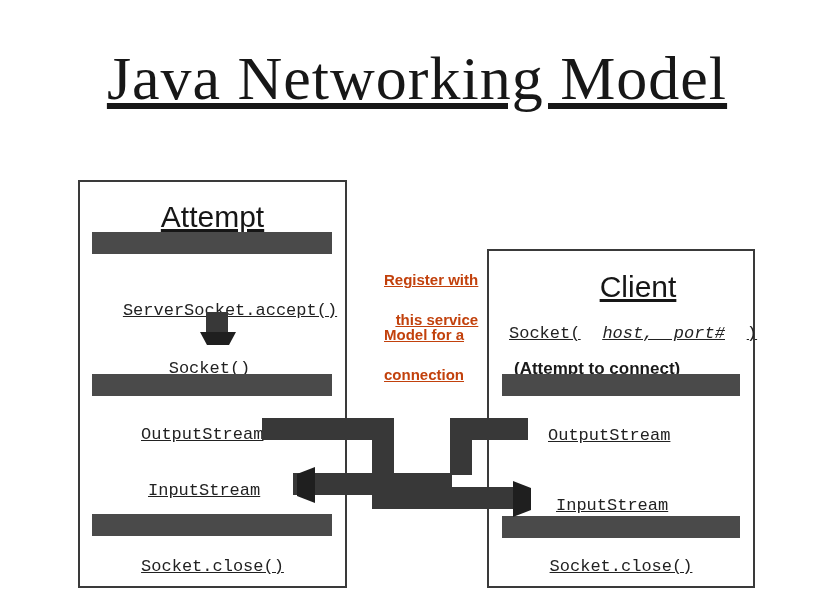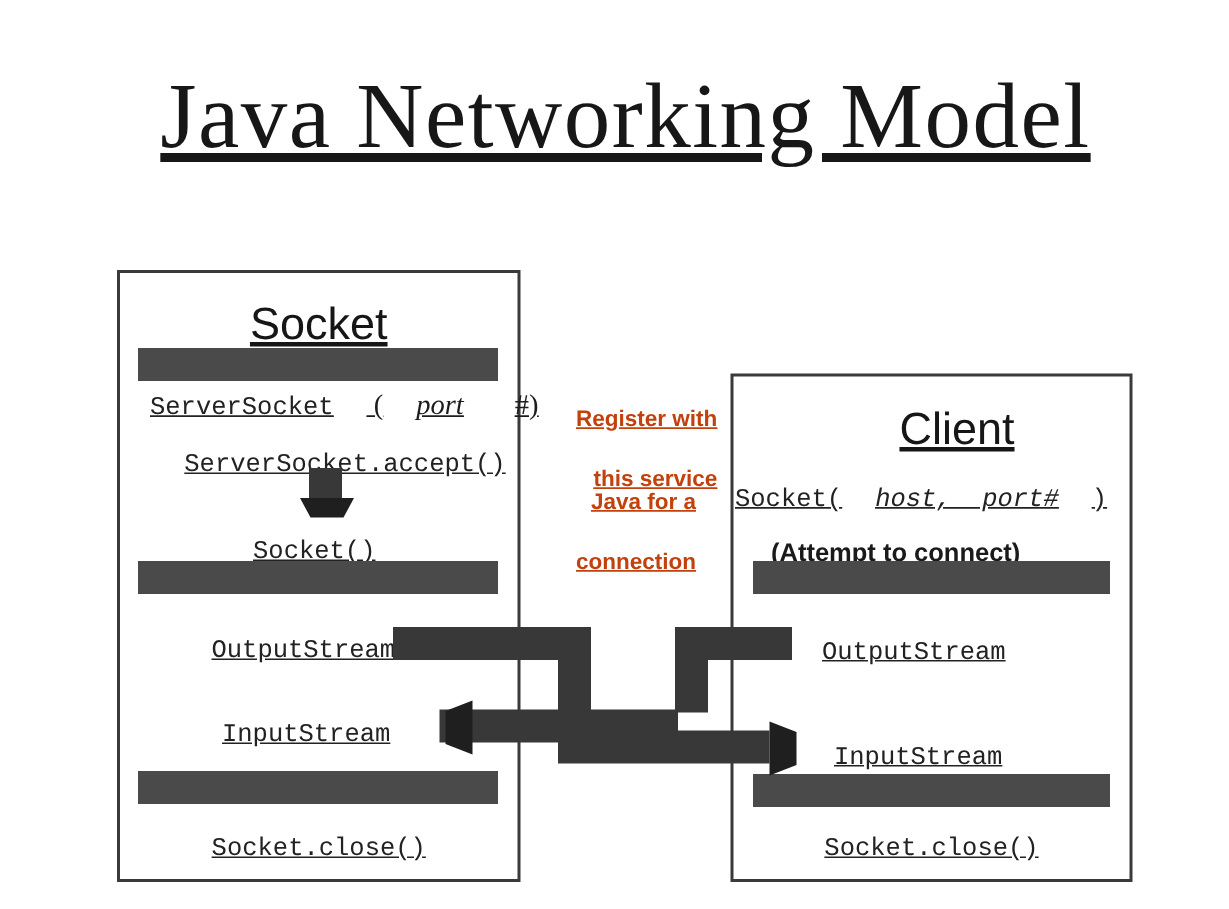--- a/index.html
+++ b/index.html
@@ -33,27 +33,24 @@
 </style>
 </head>
 <body>
 
 <div id="stage">
 
   <div class="title">Java Networking Model</div>
 
   <div class="box" style="left:56px; top:158px; width:269px; height:408px;"></div>
 
-  <div class="htitle" style="left:56px; top:167px; width:269px;">Socket</div>
+  <div class="htitle" style="left:56px; top:167px; width:269px;">Attempt</div>
 
   <div class="rule" style="left:70px; top:210px; width:240px;"></div>
 
-  <div class="mono-line mono" style="left:56px; top:228px; width:269px;">
-    <span class="mono">ServerSocket</span><span class="serif-arg"> (</span><span class="serif-arg it">port</span><span class="serif-arg gap">#)</span>
-  </div>
 
   <div class="mono-line mono" style="left:56px; top:268px; width:304px;">ServerSocket.accept()</div>
 
   <div class="seg" style="left:184px; top:290px; width:2px; height:21px;"></div>
   <div class="tri tri-down" style="left:178px; top:310px;"></div>
 
   <div class="mono-line mono" style="left:56px; top:326px; width:263px;">Socket()</div>
 
   <div class="rule" style="left:70px; top:352px; width:240px;"></div>
 
@@ -63,29 +60,29 @@
 
   <div class="rule" style="left:70px; top:492px; width:240px;"></div>
 
   <div class="mono-line mono" style="left:56px; top:524px; width:269px;">Socket.close()</div>
 
   <div class="note" style="left:340px; top:227px;">
     <div>Register with</div>
     <div>this service</div>
   </div>
   <div class="note" style="left:340px; top:282px;">
-    <div>Java for a</div>
+    <div>Model for a</div>
     <div>connection</div>
   </div>
 
   <div class="box" style="left:465px; top:227px; width:268px; height:339px;"></div>
 
   <div class="htitle" style="left:482px; top:237px; width:268px;">Client</div>
 
-  <div class="mono-line mono" style="left:446px; top:291px; width:264px;">
+  <div class="mono-line mono" style="left:465px; top:291px; width:264px;">
     <span class="mono">Socket(</span><span class="mono mono-it">host,  port#</span><span class="mono">)</span>
   </div>
 
   <div class="attempt" style="left:481px; top:326px;">(Attempt to connect)</div>
 
   <div class="rule" style="left:480px; top:352px; width:238px;"></div>
 
   <div class="abs mono" style="left:515px; top:393px;">OutputStream</div>
 
   <div class="abs mono" style="left:523px; top:463px;">InputStream</div>

